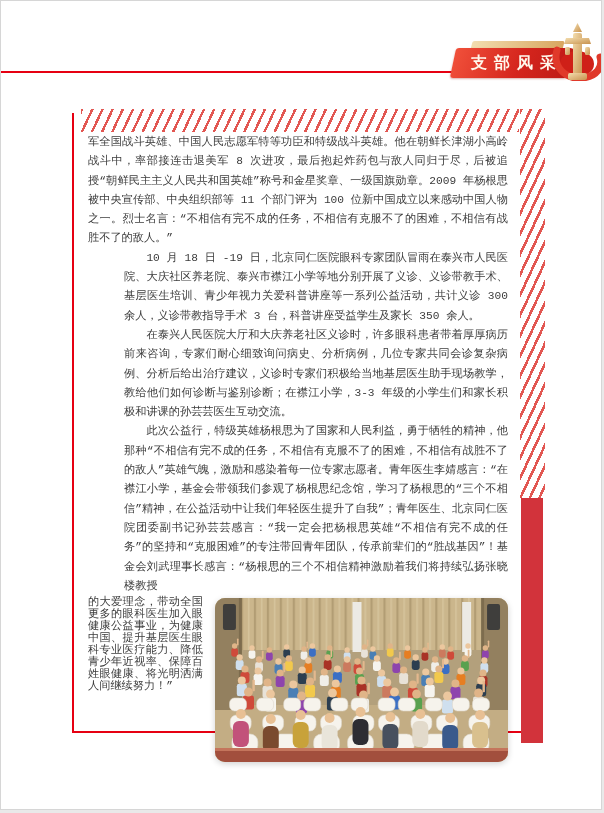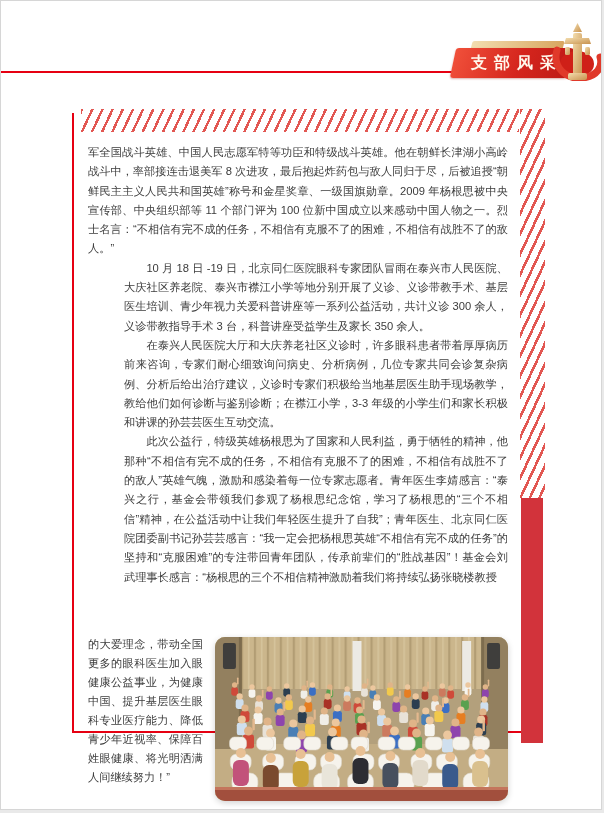--- a/index.html
+++ b/index.html
@@ -50,28 +50,28 @@
     background:repeating-linear-gradient(115deg,#e25752 0 2.6px,transparent 2.6px 8.6px);
   }
   .frame-right-bar{
     position:absolute;left:520px;top:497px;width:22px;height:245px;background:#d2333b;
   }
   .frame-bottom{
     position:absolute;left:71px;top:730px;width:449px;height:2px;background:#e60012;
   }
   
   .article{
-    position:absolute;left:87px;top:142px;width:420px;
-    font-family:Liberation Sans, sans-serif;
+    position:absolute;left:87px;top:132px;width:420px;
+    font-family:Liberation Mono, monospace;
     font-size:11.2px;line-height:19.3px;color:#3c3c3c;
     text-align:justify;text-justify:inter-ideograph;
   }
   .article p{margin:0;}
   .article p.indent{text-indent:2em;margin-left:36px;}
-  .p4-wrap{line-height:19px;text-align:justify;margin-top:48px;}
+  .p4-wrap{line-height:12px;text-align:justify;}
   .photo{
     float:right;width:293px;height:164px;margin:2px 0 4px 12px;
     border-radius:10px;overflow:hidden;
     box-shadow:0 2px 6px rgba(0,0,0,.18);
     background:#c3ad84;
   }
   .photo svg{display:block;width:100%;height:100%;}
   
   .footer{position:absolute;left:0;top:766px;width:600px;height:36px;}
 </style>
@@ -107,21 +107,21 @@
   <div class="frame-left"></div>
   <div class="frame-top-hatch"></div>
   <div class="frame-right-hatch"></div>
   <div class="frame-right-bar"></div>
   <div class="frame-bottom"></div>
 
   <main class="article">
     <p>军全国战斗英雄、中国人民志愿军特等功臣和特级战斗英雄。他在朝鲜长津湖小高岭战斗中，率部接连击退美军 8 次进攻，最后抱起炸药包与敌人同归于尽，后被追授“朝鲜民主主义人民共和国英雄”称号和金星奖章、一级国旗勋章。2009 年杨根思被中央宣传部、中央组织部等 11 个部门评为 100 位新中国成立以来感动中国人物之一。烈士名言：“不相信有完不成的任务，不相信有克服不了的困难，不相信有战胜不了的敌人。”</p>
     <p class="indent">10 月 18 日 -19 日，北京同仁医院眼科专家团队冒雨在泰兴市人民医院、大庆社区养老院、泰兴市襟江小学等地分别开展了义诊、义诊带教手术、基层医生培训、青少年视力关爱科普讲座等一系列公益活动，共计义诊 300 余人，义诊带教指导手术 3 台，科普讲座受益学生及家长 350 余人。</p>
     <p class="indent">在泰兴人民医院大厅和大庆养老社区义诊时，许多眼科患者带着厚厚病历前来咨询，专家们耐心细致询问病史、分析病例，几位专家共同会诊复杂病例、分析后给出治疗建议，义诊时专家们积极给当地基层医生助手现场教学，教给他们如何诊断与鉴别诊断；在襟江小学，3-3 年级的小学生们和家长积极和讲课的孙芸芸医生互动交流。</p>
-    <p class="indent">此次公益行，特级英雄杨根思为了国家和人民利益，勇于牺牲的精神，他那种“不相信有完不成的任务，不相信有克服不了的困难，不相信有战胜不了的敌人”英雄气魄，激励和感染着每一位专家志愿者。青年医生李婧感言：“泰兴之行，基金会带领我们参观了杨根思纪念馆，学习了杨根思的“三个不相信”精神，在公益活动中让我们年轻医生提升了自我”；青年医生、北京同仁医院团委副书记孙芸芸感言：“我一定会把杨根思英雄“不相信有完不成的任务”的坚持和“克服困难”的专注带回青年团队，传承前辈们的“胜战基因”！基金会刘武理事长感言：“杨根思的三个不相信精神激励着我们将持续弘扬张晓楼教授</p>
+    <p class="indent">此次公益行，特级英雄杨根思为了国家和人民利益，勇于牺牲的精神，他那种“不相信有完不成的任务，不相信有克服不了的困难，不相信有战胜不了的敌人”英雄气魄，激励和感染着每一位专家志愿者。青年医生李婧感言：“在襟江小学，基金会带领我们参观了杨根思纪念馆，学习了杨根思的“三个不相信”精神，在公益活动中让我们年轻医生提升了自我”；青年医生、北京同仁医院团委副书记孙芸芸感言：“我一定会把杨根思英雄“不相信有完不成的任务”的坚持和“克服困难”的专注带回青年团队，传承前辈们的“胜战基因”！基金会刘武理事长感言：“杨根思的三个不相信精神激励着我们将持续弘扬张晓楼教授</p>
     <div class="p4-wrap">
       <figure class="photo" role="img" aria-label="会议大厅公益活动大合影：众多小学生和医生志愿者坐在白色座椅上举手合影">
         <svg viewBox="0 0 294 164" preserveAspectRatio="none">
           <defs>
             <pattern id="curt" width="13" height="54" patternUnits="userSpaceOnUse">
               <rect width="13" height="54" fill="#cbb68c"></rect>
               <rect x="0" width="2.2" height="54" fill="#b29d74"></rect>
               <rect x="7" width="1.6" height="54" fill="#d6c49c"></rect>
             </pattern>
           </defs>

